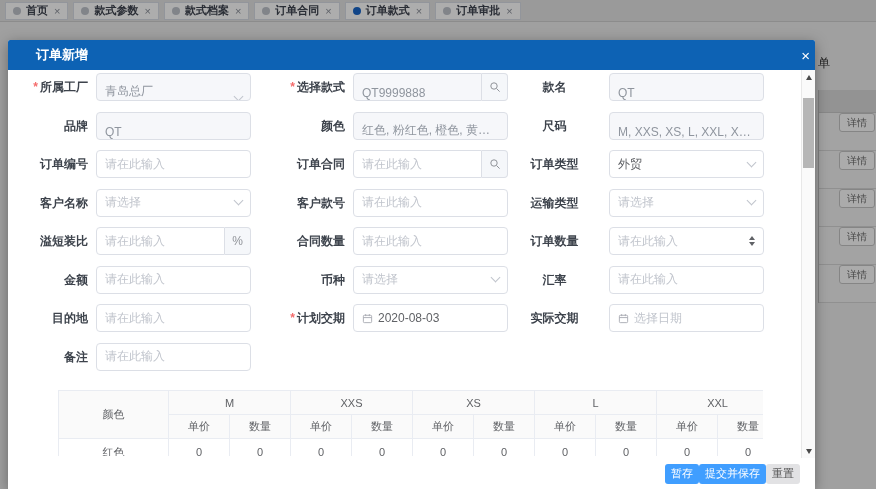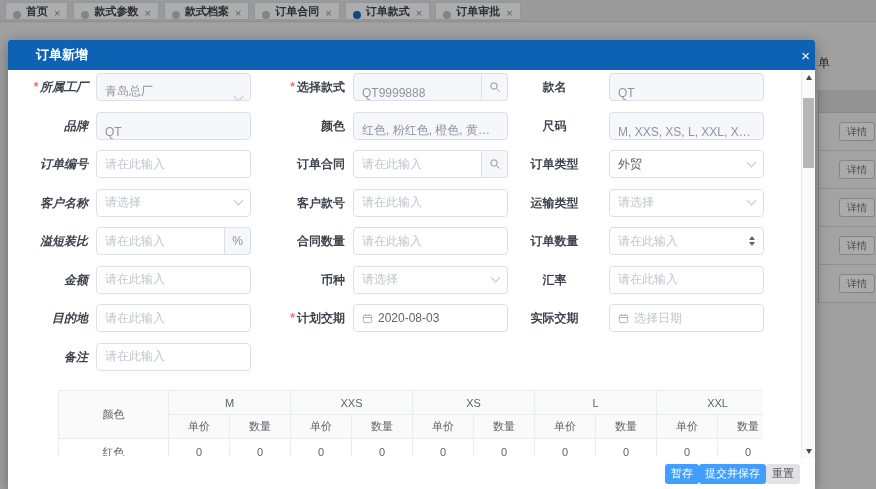--- a/index.html
+++ b/index.html
@@ -5,30 +5,30 @@
   :root{
     --hdr:#0d62b4; --primary:#409eff; --req:#f56c6c; --active-dot:#1a66c9;
   }
   html,body{margin:0;padding:0;}
   .screen{position:relative;width:876px;height:489px;overflow:hidden;
           font-family:"Liberation Sans","DejaVu Sans",sans-serif;background:#efefef;}
 
   
   .tabbar{position:absolute;top:0;left:0;right:0;height:22px;background:#e4e4e4;
           border-bottom:1px solid #cfcfcf;display:flex;align-items:center;padding-left:5px;gap:5px;box-sizing:border-box;}
-  .tab{height:18px;display:flex;align-items:flex-end;gap:5px;padding:0 7px;background:#fff;
+  .tab{height:18px;display:flex;align-items:center;gap:5px;padding:0 7px;background:#fff;
        border:1px solid #d8dce5;font-size:11px;color:#3f4450;font-weight:700;box-sizing:border-box;cursor:pointer;}
   .tab .dot{width:8px;height:8px;border-radius:50%;background:#bfc3cb;flex:none;}
   .tab.active .dot{background:var(--active-dot);}
   .tab .tx{color:#8a8f99;font-size:11px;font-weight:400;margin-left:1px;}
   .page-content{position:absolute;top:22px;left:0;right:0;bottom:0;background:#ececec;}
   .bg-partial{position:absolute;top:33px;right:46px;font-size:12px;color:#333;}
   .bg-table{position:absolute;top:68px;right:0;width:57px;border-left:1px solid #bfbfbf;}
   .bg-thead{height:22px;background:#d9d9d9;border-bottom:1px solid #c9c9c9;}
-  .bg-row{height:37px;background:#f1f1f1;border-bottom:1px solid #d5d5d5;display:flex;align-items:center;}
+  .bg-row{height:37px;background:#f1f1f1;border-bottom:1px solid #d5d5d5;display:flex;}
   .bg-btn{margin-left:auto;margin-right:1px;width:34px;height:17px;border:1px solid #c4c4c4;border-radius:3px;
           background:#fdfdfd;font-size:10px;color:#666;display:flex;align-items:center;justify-content:center;cursor:pointer;}
 
   .overlay{position:absolute;inset:0;background:rgba(0,0,0,0.32);}
 
   
   .modal{position:absolute;left:8px;top:40px;width:807px;height:449px;background:#fff;border-radius:2px;
          box-shadow:0 3px 14px rgba(0,0,0,0.35);display:flex;flex-direction:column;}
   .modal-header{height:30px;flex:none;background:var(--hdr);border-radius:2px 2px 0 0;display:flex;
                 align-items:center;padding:0 5px 0 28px;}
@@ -38,21 +38,21 @@
   .modal-footer{height:31px;flex:none;display:flex;align-items:center;justify-content:flex-end;gap:0;
                 padding-right:15px;background:#fff;}
   .btn{height:20px;padding:0 6px;border-radius:3px;font-size:11px;display:flex;align-items:center;border:none;cursor:pointer;}
   .btn.primary{background:var(--primary);color:#fff;}
   .btn.plain{background:#e2e2e4;color:#555;}
 
   
   .form-row{display:flex;height:38.5px;align-items:flex-start;}
   .lbl{font-size:12px;font-weight:700;color:#3d434c;line-height:28px;text-align:right;
        padding-right:8px;box-sizing:border-box;white-space:nowrap;overflow:hidden;flex:none;}
-  .lbl.c1{width:88px;font-style:italic;}.lbl.c2{width:102px;}.lbl.c3{width:101px;text-align:center;}
+  .lbl.c1{width:88px;}.lbl.c2{width:102px;}.lbl.c3{width:101px;text-align:center;}
   .req{color:var(--req);margin-right:2px;}
   .fld{width:155px;height:28px;flex:none;display:flex;}
   .ctrl{flex:1;height:28px;border:1px solid #dcdfe6;border-radius:4px;box-sizing:border-box;display:flex;
         align-items:center;padding:0 8px;font-size:12px;background:#fff;overflow:hidden;white-space:nowrap;gap:5px;}
   .ctrl.ro{background:#f6f7fa;align-items:flex-end;}
   .val{color:#8f959e;overflow:hidden;text-overflow:ellipsis;}
   .val.dark{color:#606266;}
   .ph{color:#c0c4cc;overflow:hidden;}
   .chev{width:6px;height:6px;border-right:1.5px solid #c0c4cc;border-bottom:1.5px solid #c0c4cc;
         transform:rotate(45deg);margin-left:auto;margin-top:-4px;flex:none;}

